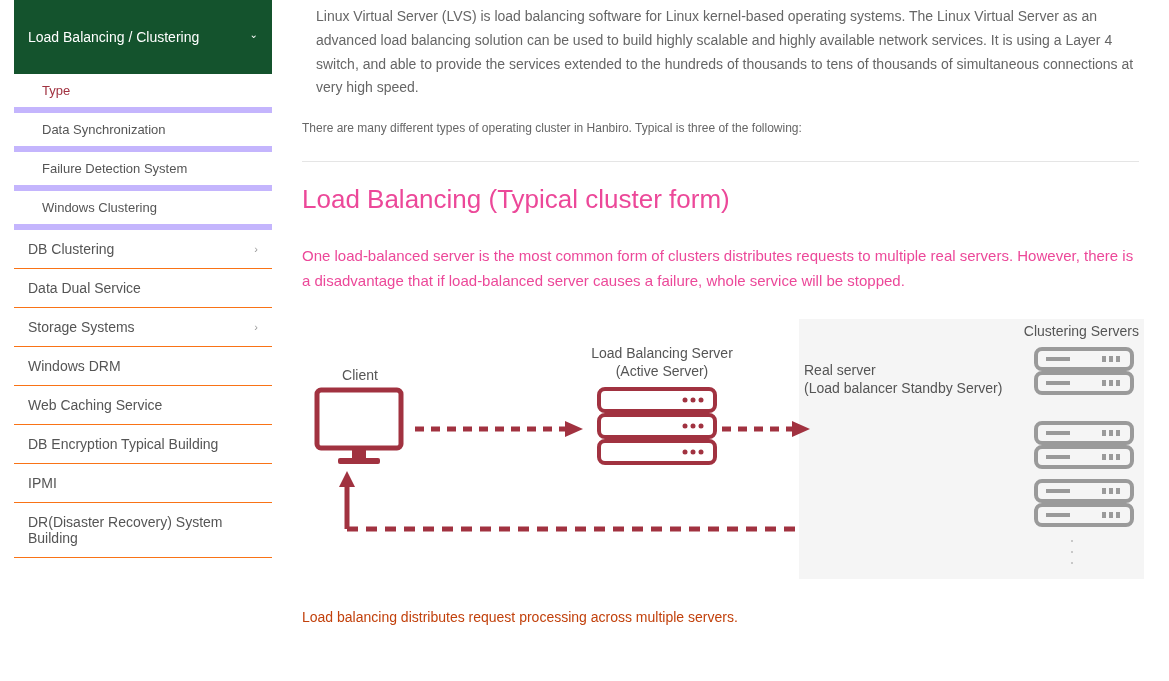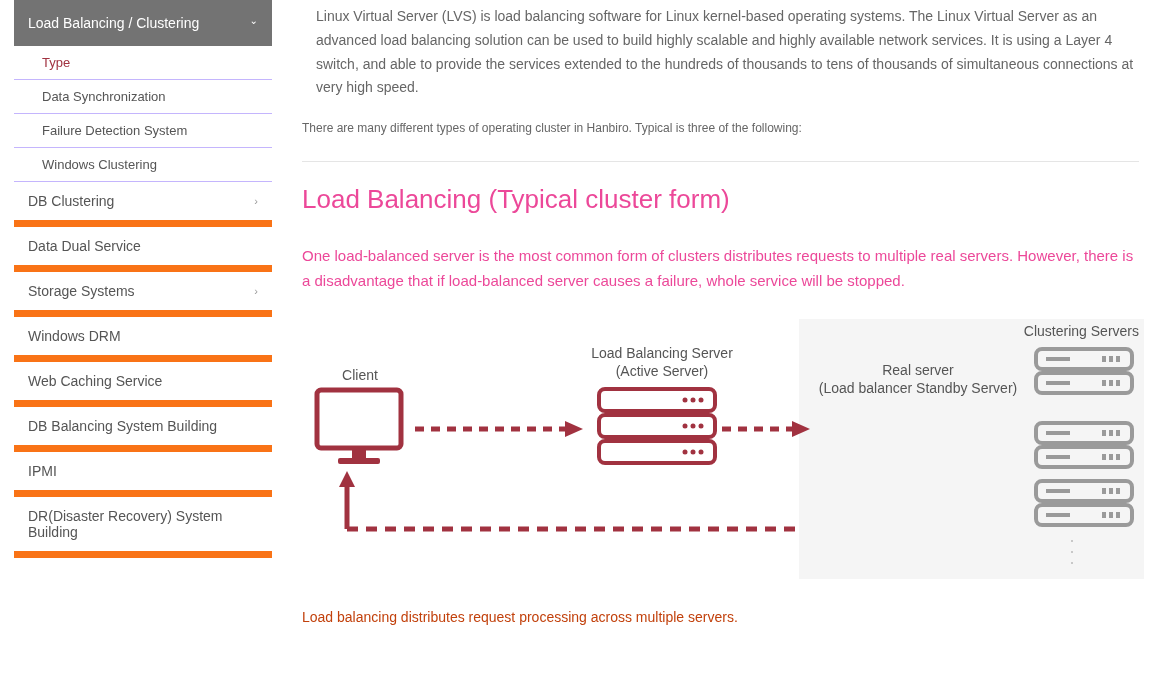--- a/index.html
+++ b/index.html
@@ -13,51 +13,51 @@
       color: #555;
       display: flex;
       width: 1169px;
     }
     .sidebar {
       width: 272px;
       padding: 0 0 0 14px;
       flex-shrink: 0;
     }
     .sidebar-header {
-      background: #737373;
+      background: #14532d;
       color: #ffffff;
-      padding: 15px 14px;
+      padding: 29px 14px;
       font-size: 14px;
       display: flex;
       justify-content: space-between;
       align-items: flex-start;
       cursor: pointer;
     }
     .sidebar-header-chevron {
       font-size: 10px;
       transform: rotate(0deg);
     }
     .sub-items {
       background: #ffffff;
     }
     .sub-item {
       padding: 9px 14px 9px 28px;
       font-size: 13px;
       color: #555;
-      border-bottom: 1px solid #c4b5fd;
+      border-bottom: 6px solid #c4b5fd;
       cursor: pointer;
     }
     .sub-item.active {
       color: #a13240;
     }
     .menu-item {
       padding: 11px 14px;
       font-size: 14px;
       color: #555;
-      border-bottom: 7px solid #f97316;
+      border-bottom: 1px solid #f97316;
       display: flex;
       justify-content: space-between;
       align-items: center;
       cursor: pointer;
     }
     .menu-item-chevron {
       font-size: 11px;
       color: #999;
     }
     .main {
@@ -117,24 +117,24 @@
       width: 180px;
       line-height: 1.3;
     }
     .label-cluster-servers {
       right: 0;
       top: 4px;
       width: 130px;
       text-align: right;
     }
     .label-real {
-      right: 116px;
+      right: 125px;
       top: 42px;
       width: 210px;
-      text-align: center;
+      text-align: left;
       line-height: 1.3;
     }
     .cluster-box {
       position: absolute;
       right: -5px;
       top: 0;
       width: 345px;
       height: 260px;
       background: #f5f5f5;
     }
@@ -218,21 +218,21 @@
         <span>Storage Systems</span>
         <span class="menu-item-chevron">›</span>
       </div>
       <div class="menu-item">
         <span>Windows DRM</span>
       </div>
       <div class="menu-item">
         <span>Web Caching Service</span>
       </div>
       <div class="menu-item">
-        <span>DB Balancing System Building</span>
+        <span>DB Encryption Typical Building</span>
       </div>
       <div class="menu-item">
         <span>IPMI</span>
       </div>
       <div class="menu-item">
         <span>DR(Disaster Recovery) System Building</span>
       </div>
     </div>
 </div>
 

